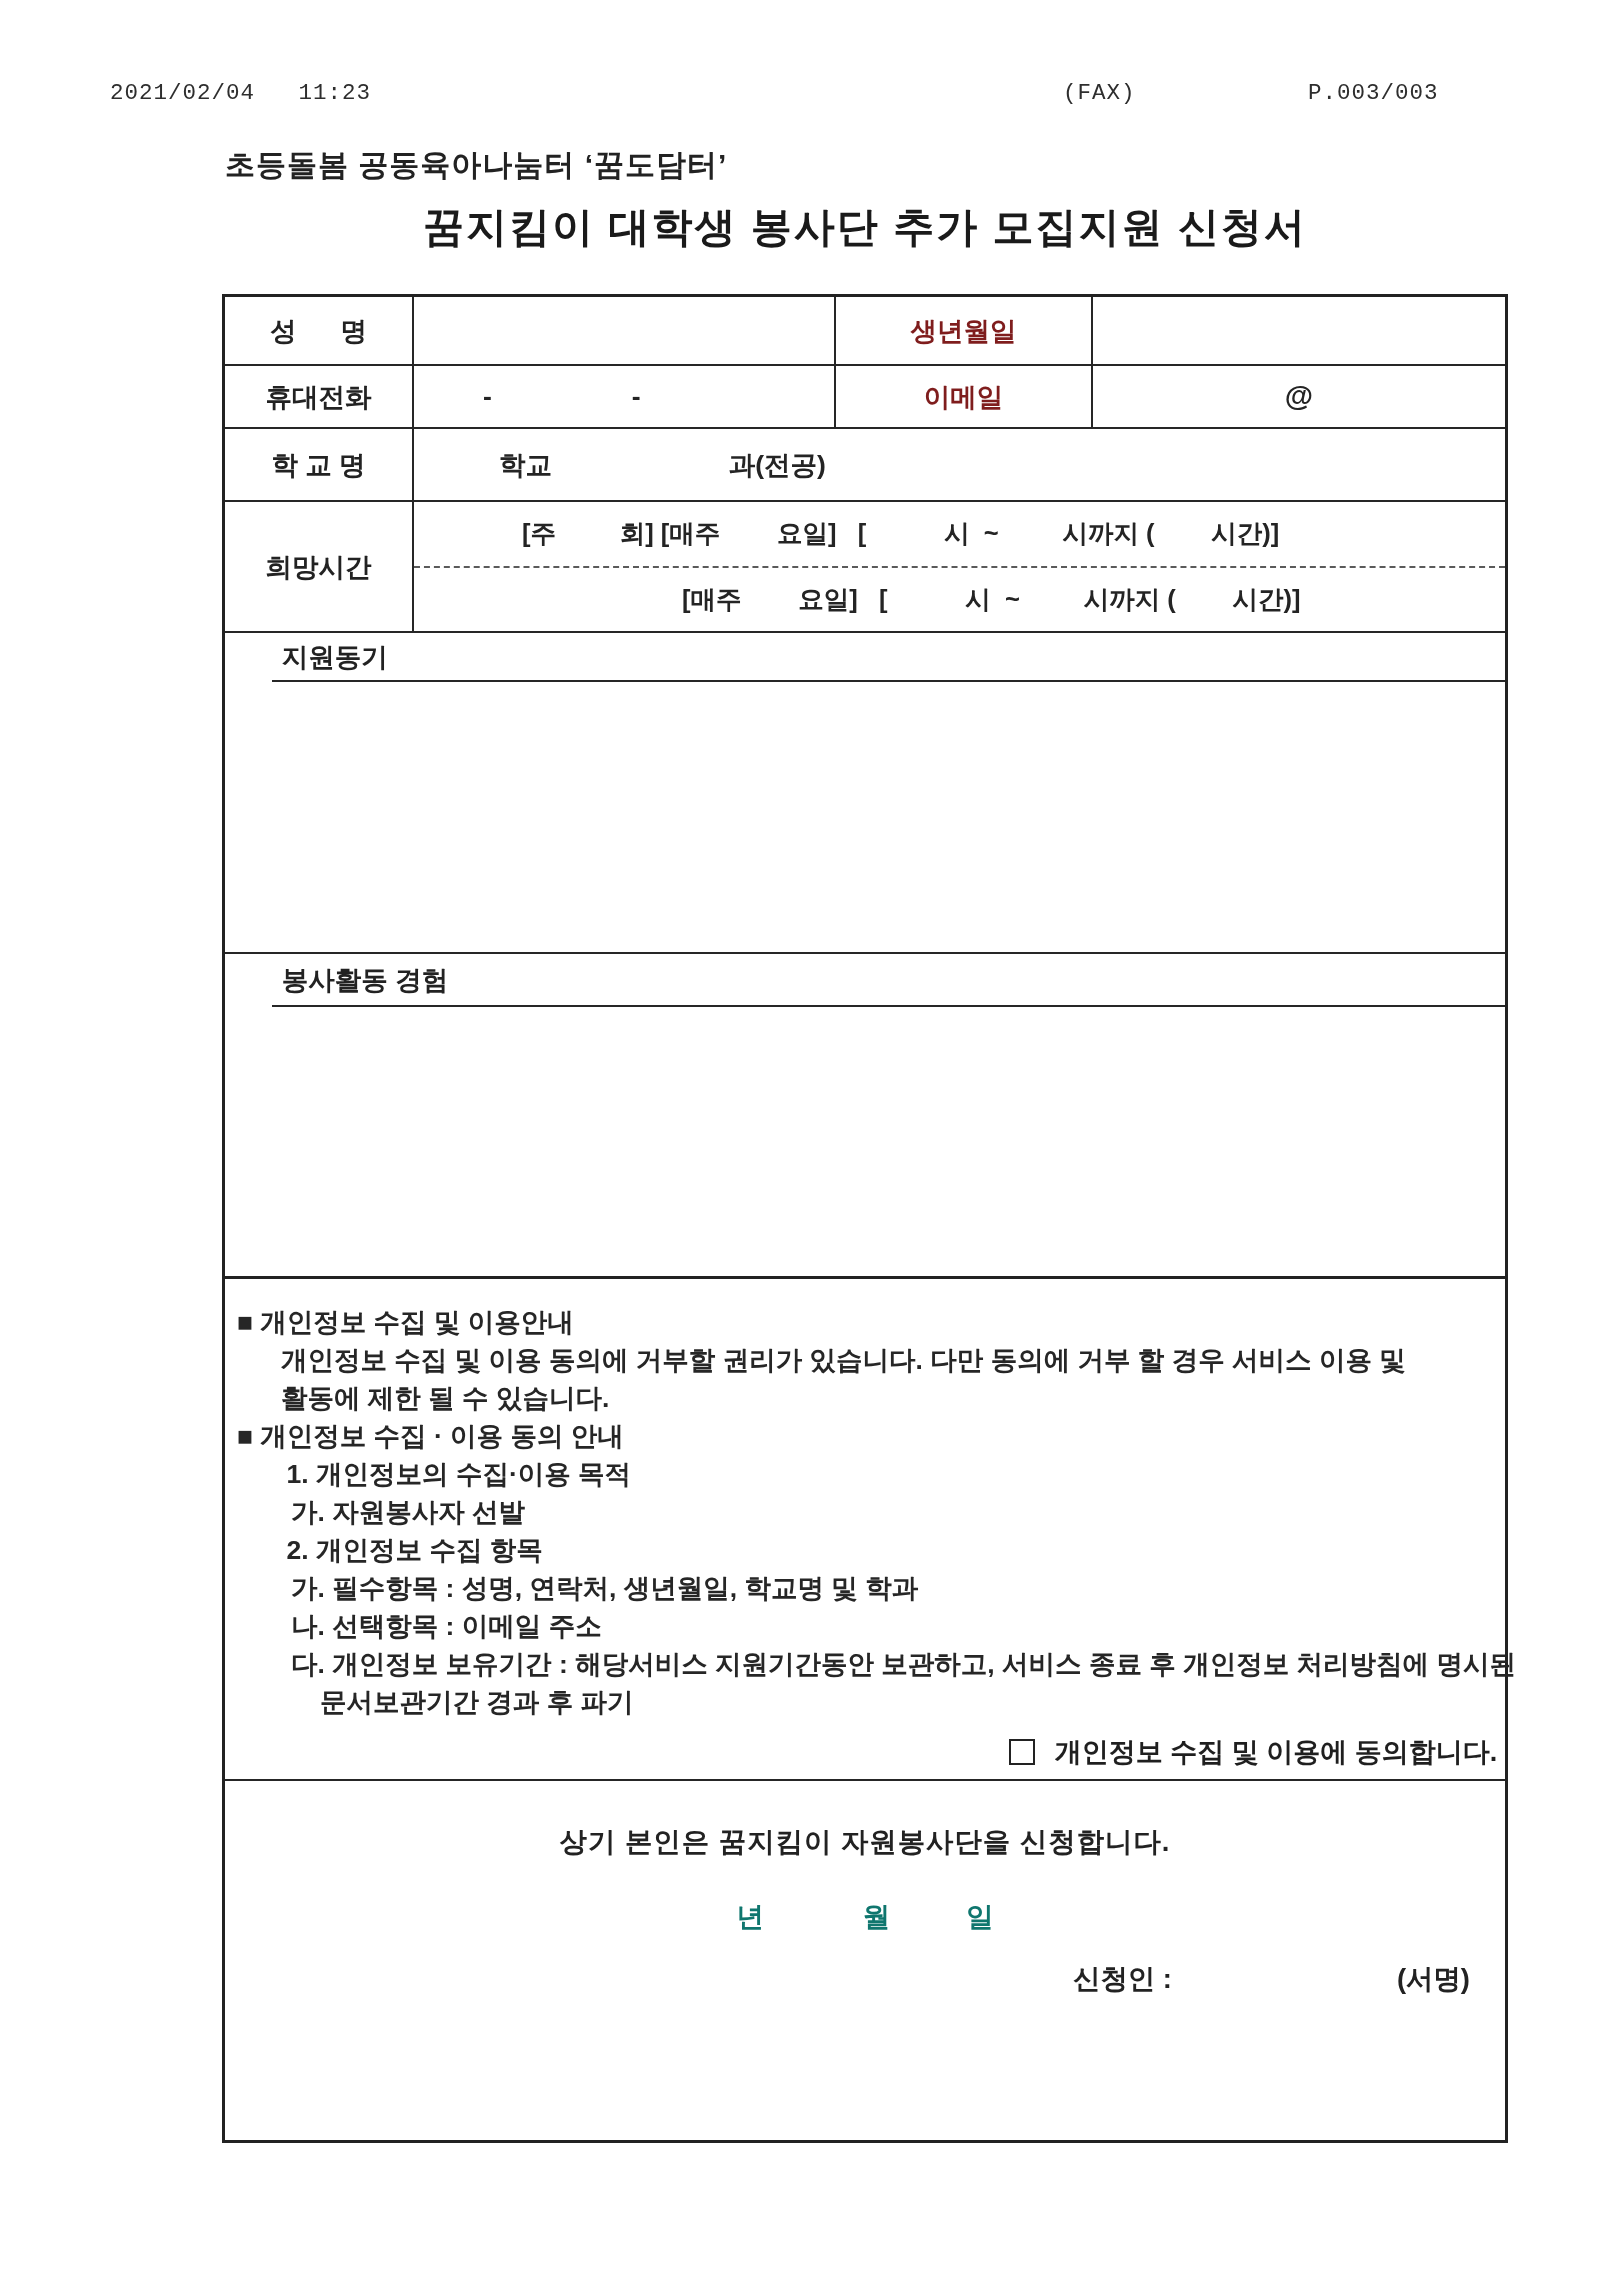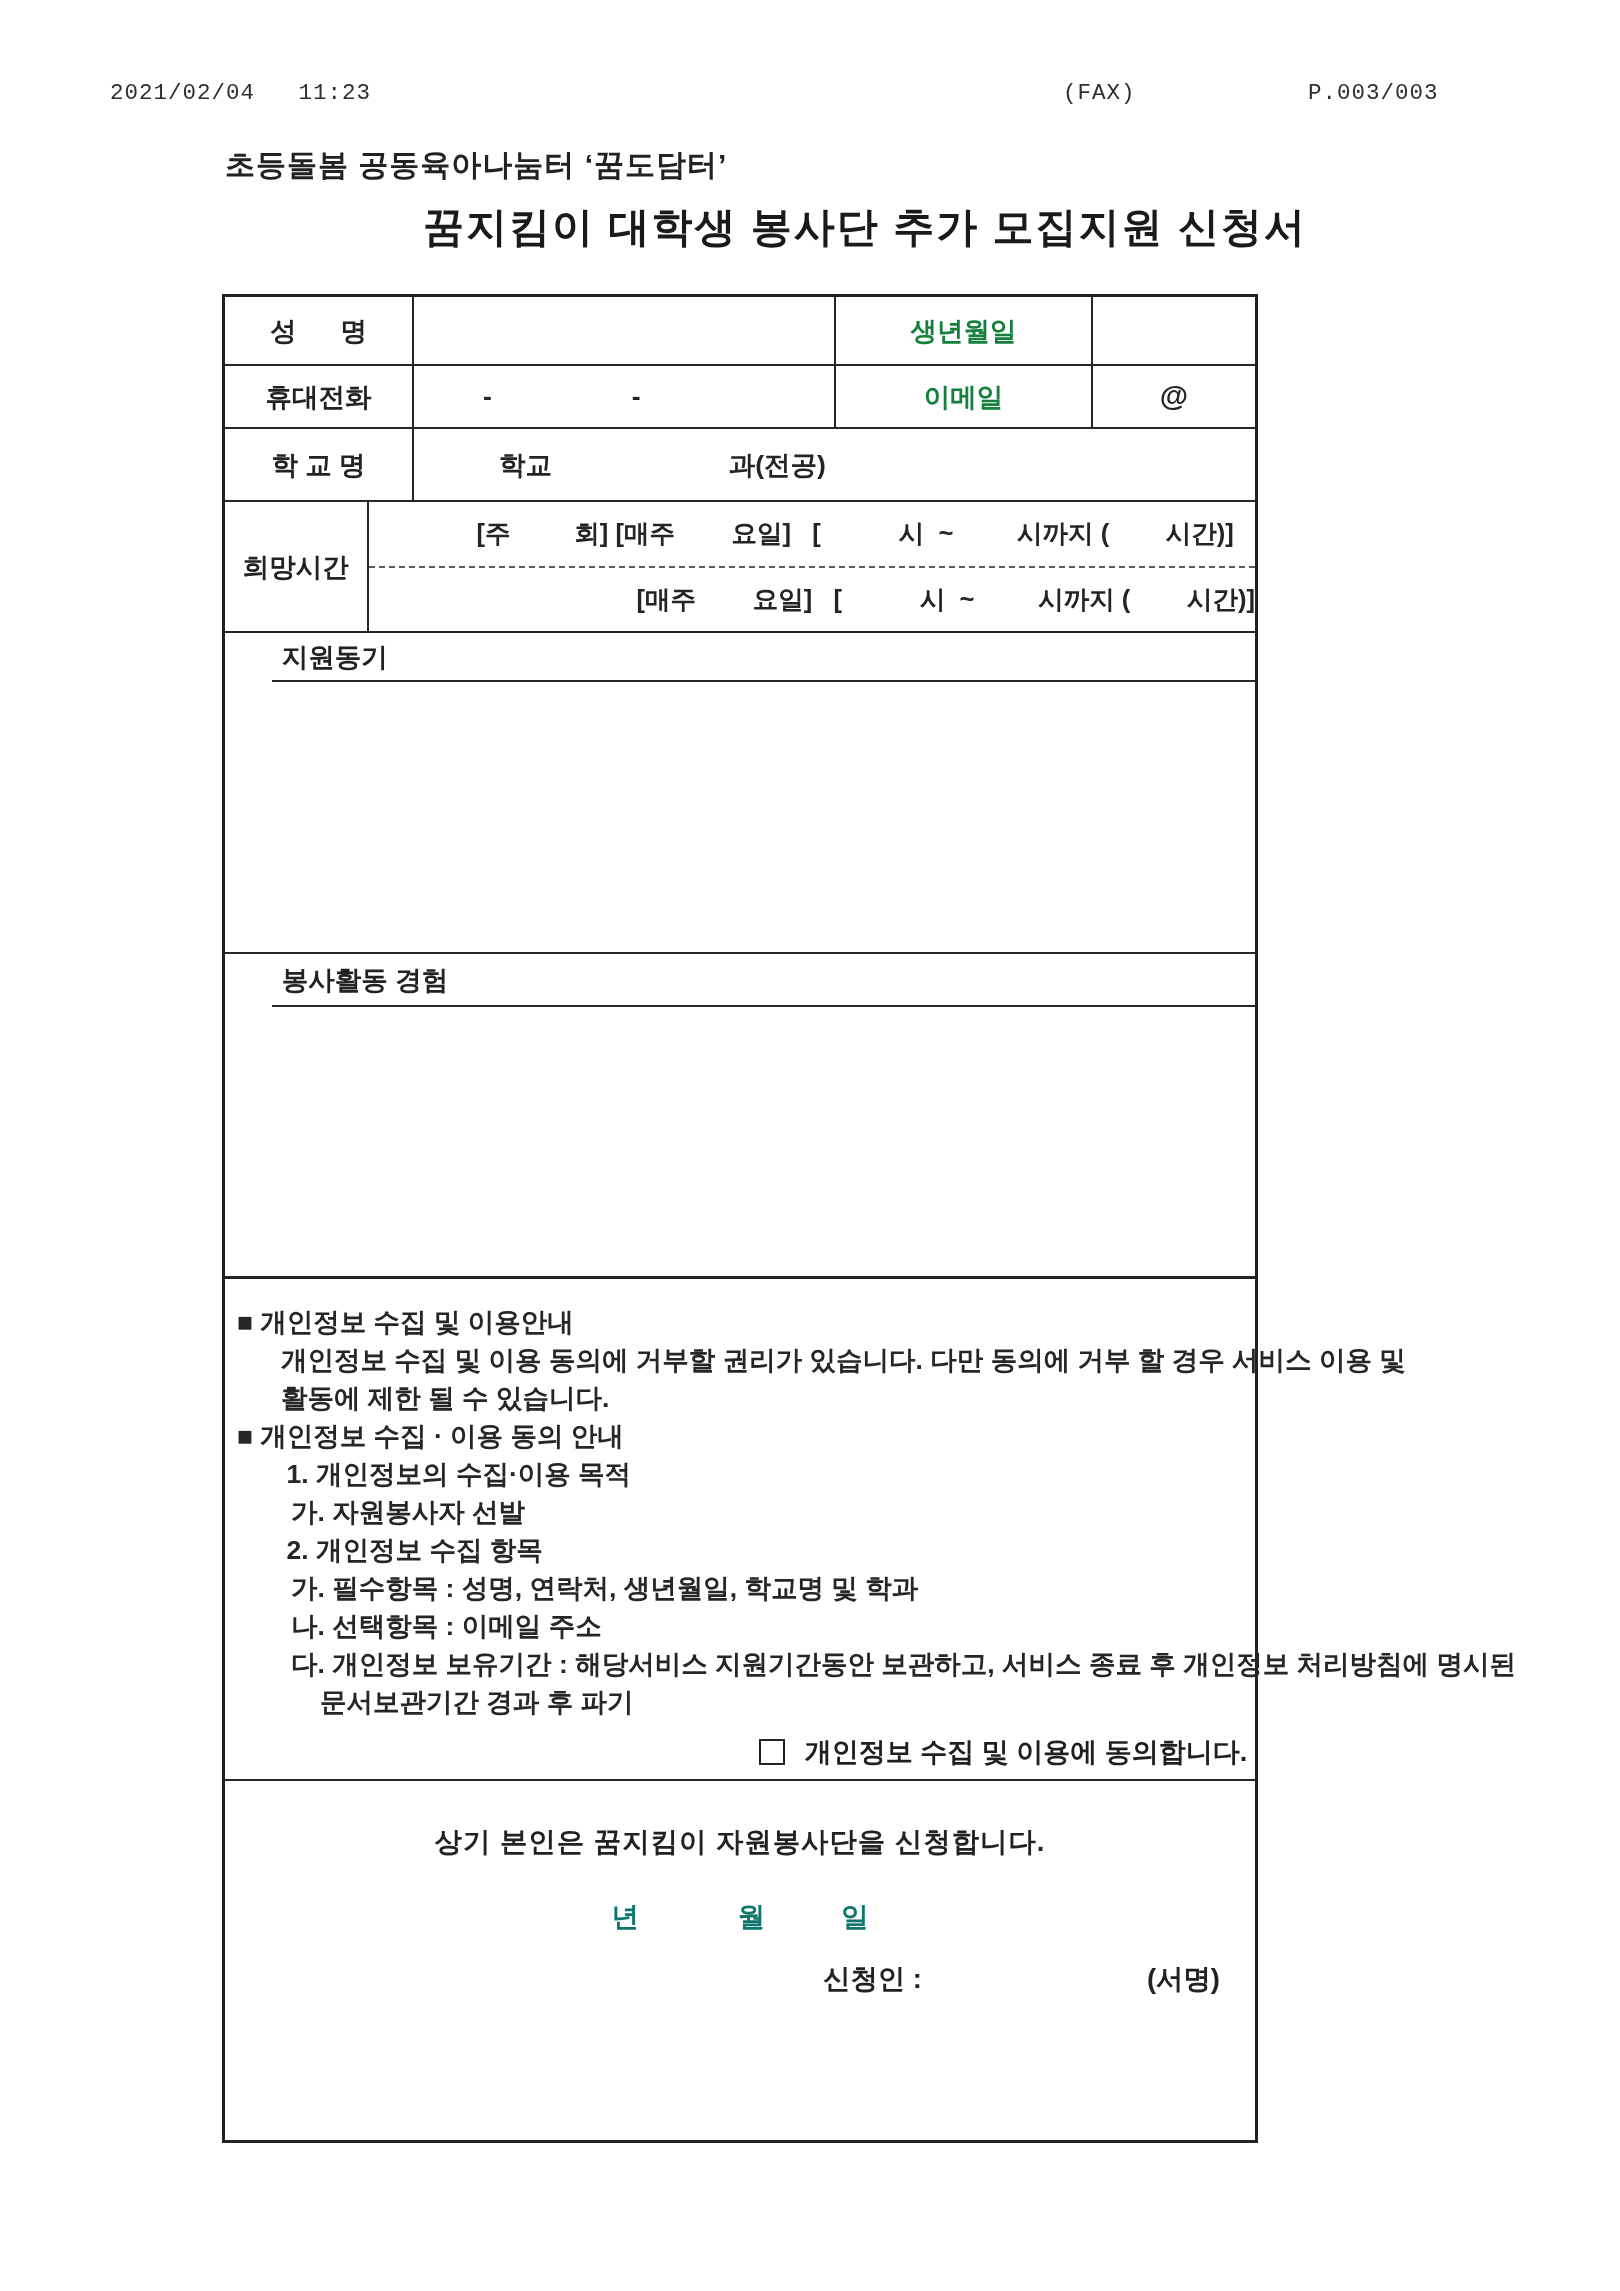--- a/index.html
+++ b/index.html
@@ -24,36 +24,36 @@
     font-size:30px;font-weight:700;letter-spacing:1px;color:#222;
     white-space:pre;
   }
   .title2{
     left:222px;top:200px;width:1286px;text-align:center;
     font-size:41px;font-weight:700;letter-spacing:2px;color:#1a1a1a;
     white-space:pre;
   }
   
   .form-table{
-    left:222px;top:294px;width:1036px;
+    left:222px;top:294px;width:1286px;
     border:3.9px solid #222;
     box-sizing:border-box;
     background:#fff;
   }
   .row{display:flex;border-bottom:2.9px solid #262626;box-sizing:border-box;}
   .row:last-child{border-bottom:none;}
   .cell{box-sizing:border-box;display:flex;align-items:center;}
   .lab{
     width:189px;border-right:2.9px solid #262626;
     justify-content:center;
     font-size:26.5px;font-weight:700;white-space:pre;color:#222;
   }
   .val1{width:422px;border-right:2.9px solid #262626;}
   .lab2{width:257px;border-right:2.9px solid #262626;justify-content:center;
-        font-size:26.5px;font-weight:700;white-space:pre;color:#15803d;}
+        font-size:26.5px;font-weight:700;white-space:pre;color:#7f1d1d;}
   .val2{flex:1;justify-content:center;}
   .r1{height:69px;}
   .r2{height:63px;}
   .r3{height:73px;}
   .r4{height:131px;}
   .fill{font-size:26.5px;font-weight:700;white-space:pre;color:#242424;}
   .phone-fill{padding-left:69px;}
   .email-fill{justify-content:center;font-size:29px;}
   .school-cell{flex:1;padding-left:85px;}
   .time-col{flex:1;display:flex;flex-direction:column;}

